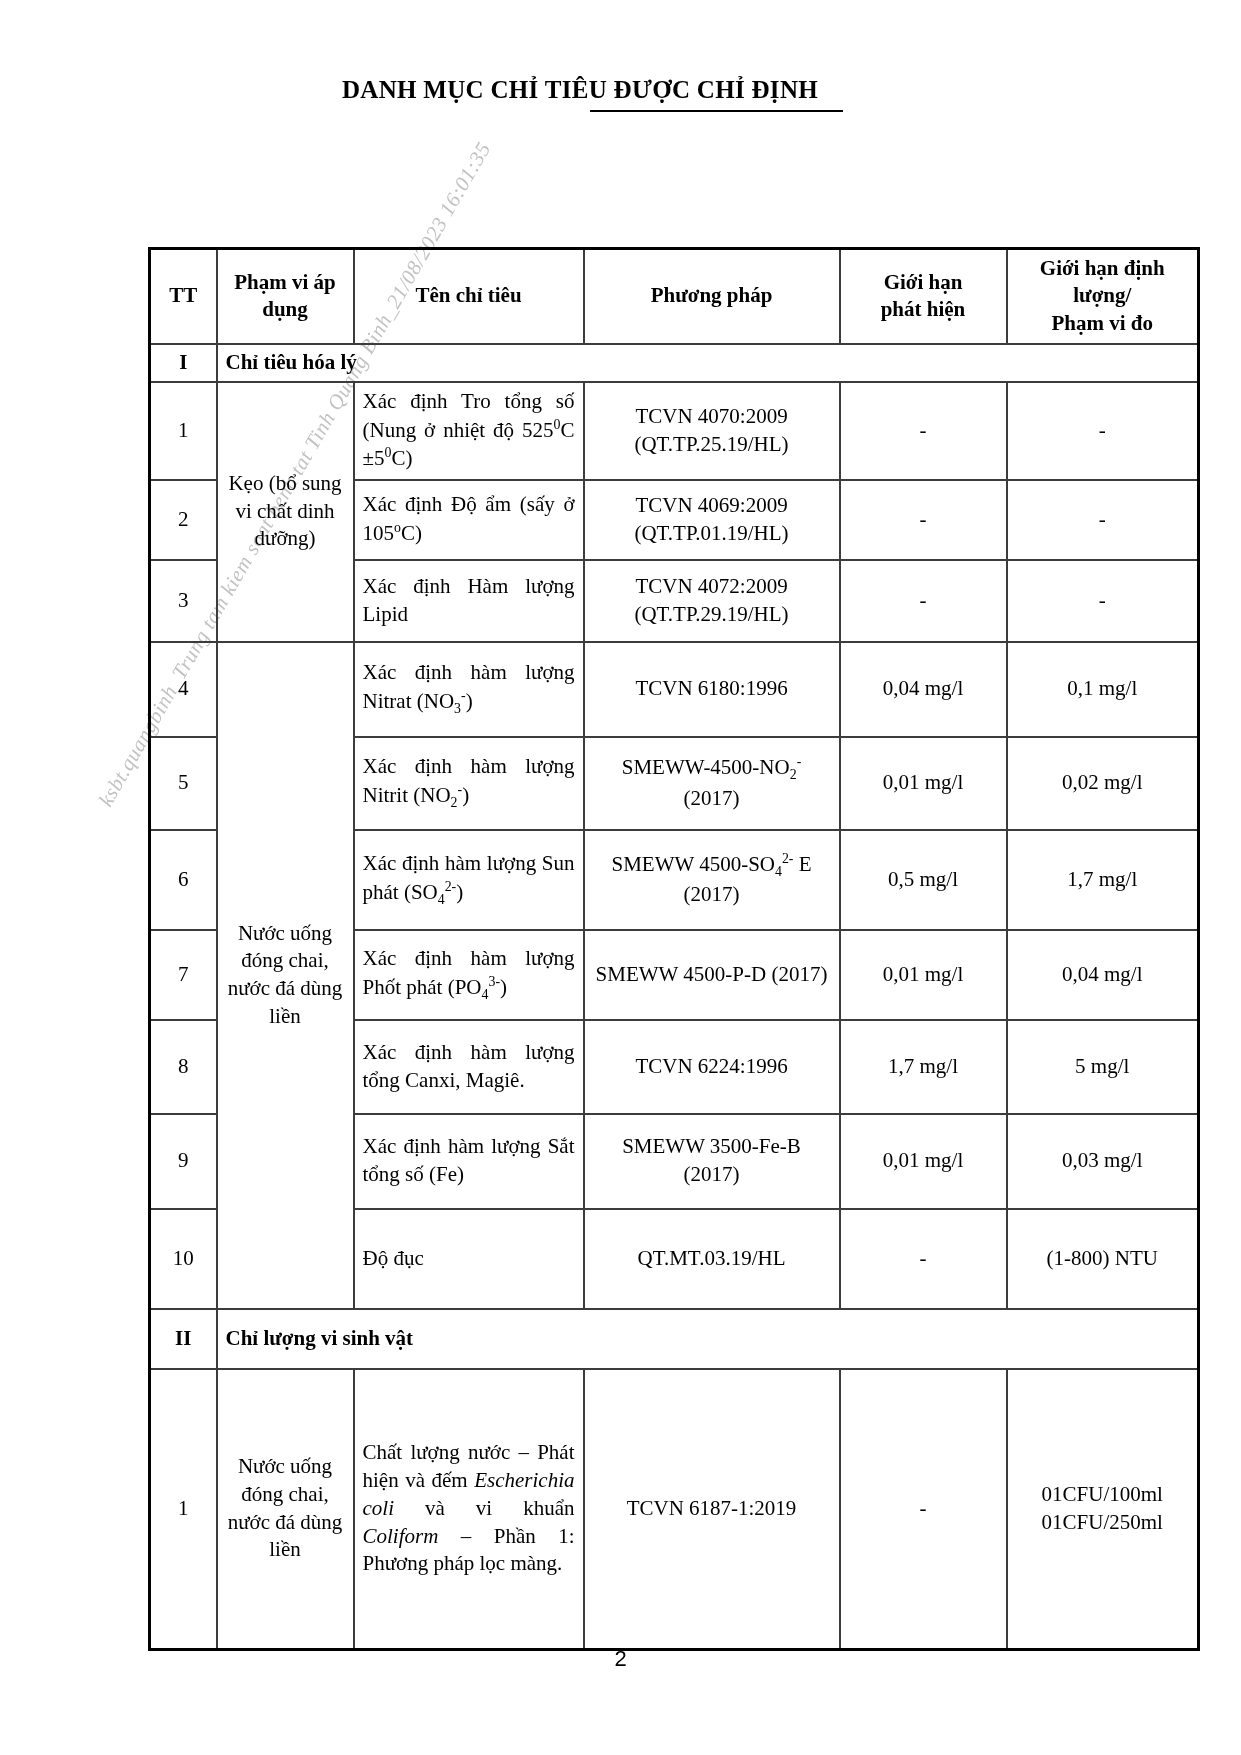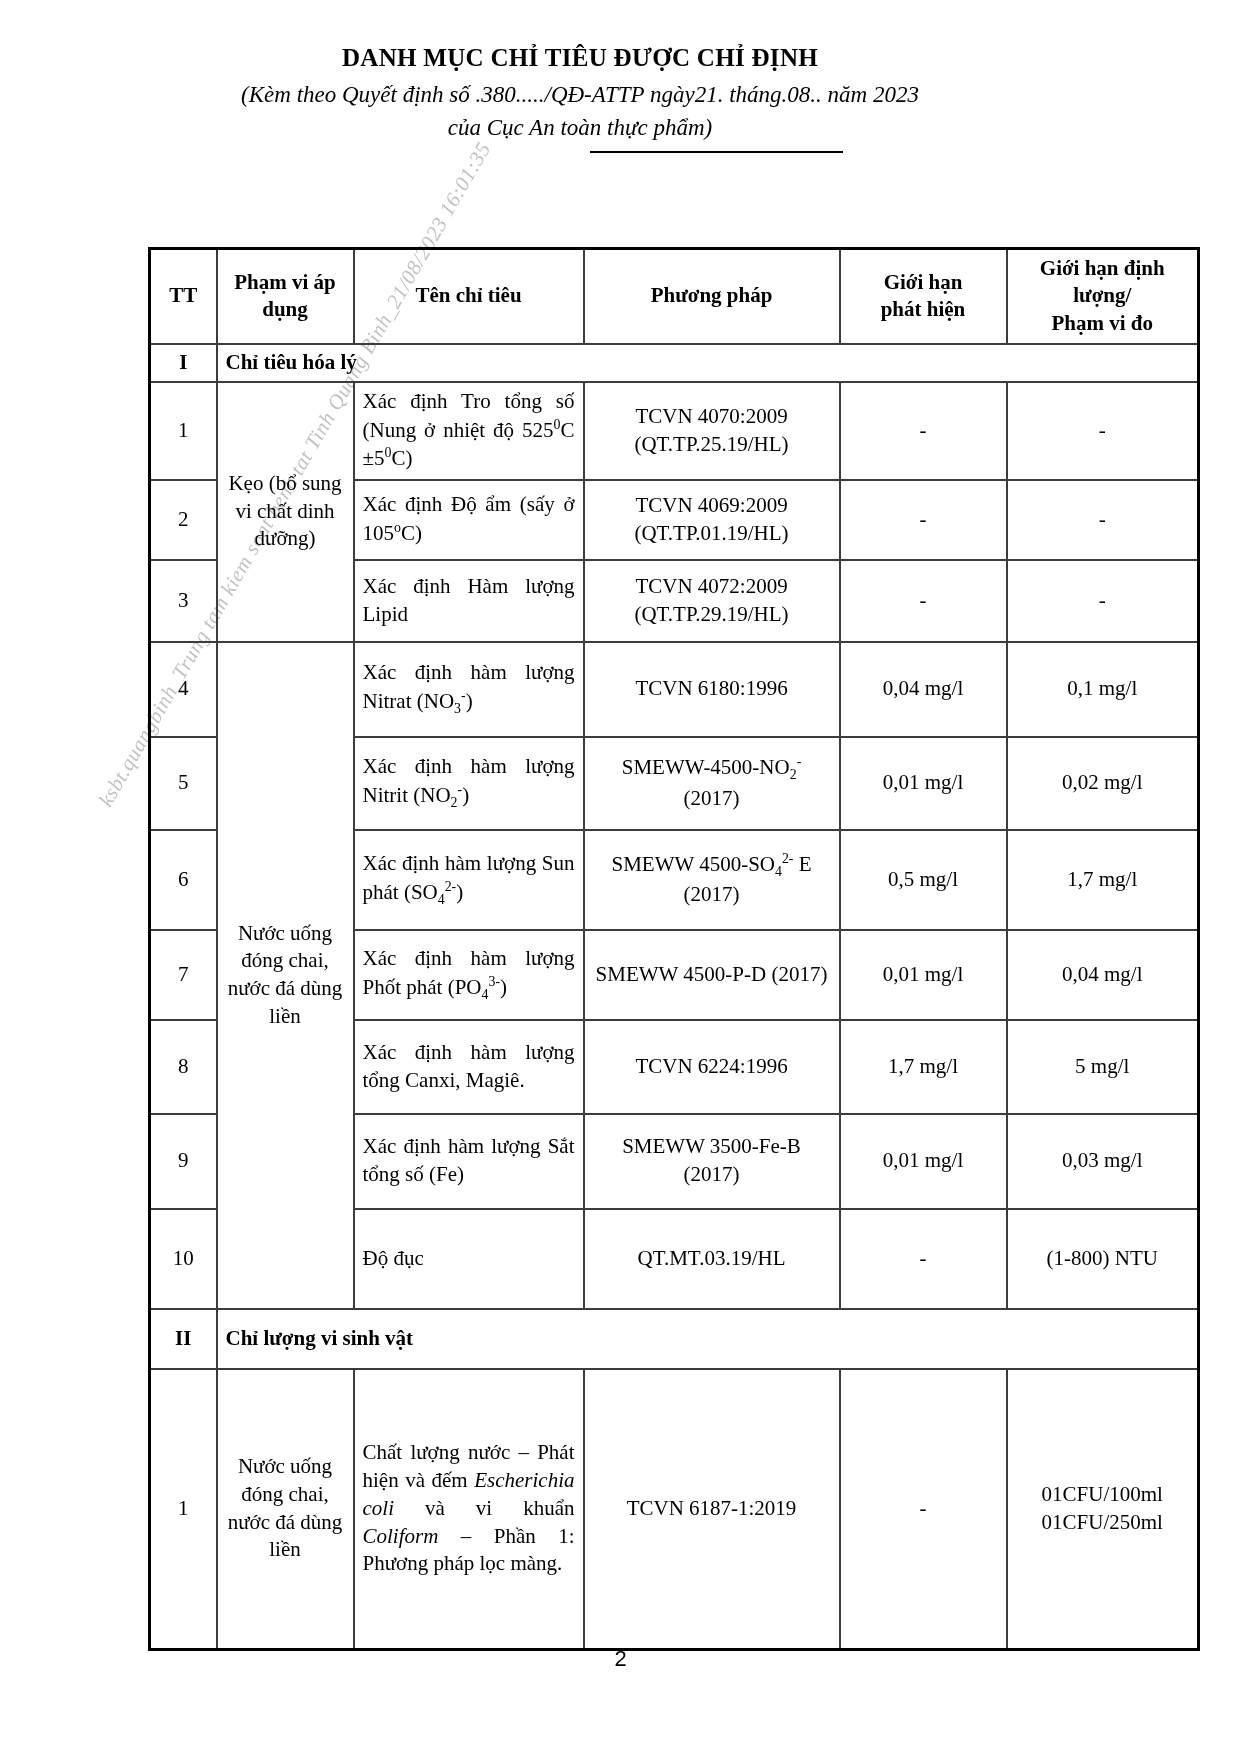--- a/index.html
+++ b/index.html
@@ -20,21 +20,21 @@
     text-align:center;
     transform:rotate(-60deg);
     font-size:21px;
     font-style:italic;
     letter-spacing:.5px;
     color:#c2c2c2;
     z-index:1;
     white-space:nowrap;
     pointer-events:none;
   }
-  .doc-head{position:relative;z-index:2;width:1100px;margin-left:30px;text-align:center;padding-top:44px;}
+  .doc-head{position:relative;z-index:2;width:1100px;margin-left:30px;text-align:center;padding-top:76px;}
   .doc-title{font-size:25px;font-weight:bold;letter-spacing:.3px;}
   .doc-sub{font-size:23px;font-style:italic;line-height:1.45;margin-top:6px;}
   .doc-rule{width:253px;height:0;border-bottom:2px solid #000;margin:6px 0 0 560px;}
 
   table.main{
     position:absolute;left:148px;top:247px;z-index:2;
     width:1049px;
     border-collapse:collapse;
     table-layout:fixed;
     background:transparent;
@@ -67,24 +67,20 @@
 </style>
 </head>
 <body>
 
 <div class="page">
 
   <div class="watermark">ksbt.quangbinh_Trung tam kiem soat benh tat Tinh Quang Binh_21/08/2023 16:01:35</div>
 
   <div class="doc-head">
     <div class="doc-title">DANH MỤC CHỈ TIÊU ĐƯỢC CHỈ ĐỊNH</div>
-    <div class="doc-sub">
-      <div>(Kèm theo Quyết định số .380...../QĐ-ATTP ngày21. tháng.08.. năm 2023</div>
-      <div>của Cục An toàn thực phẩm)</div>
-    </div>
     <div class="doc-rule"></div>
   </div>
 
   <table class="main">
     <colgroup>
       <col style="width:67px">
         <col style="width:137px">
         <col style="width:230px">
       <col style="width:256px">
         <col style="width:167px">

